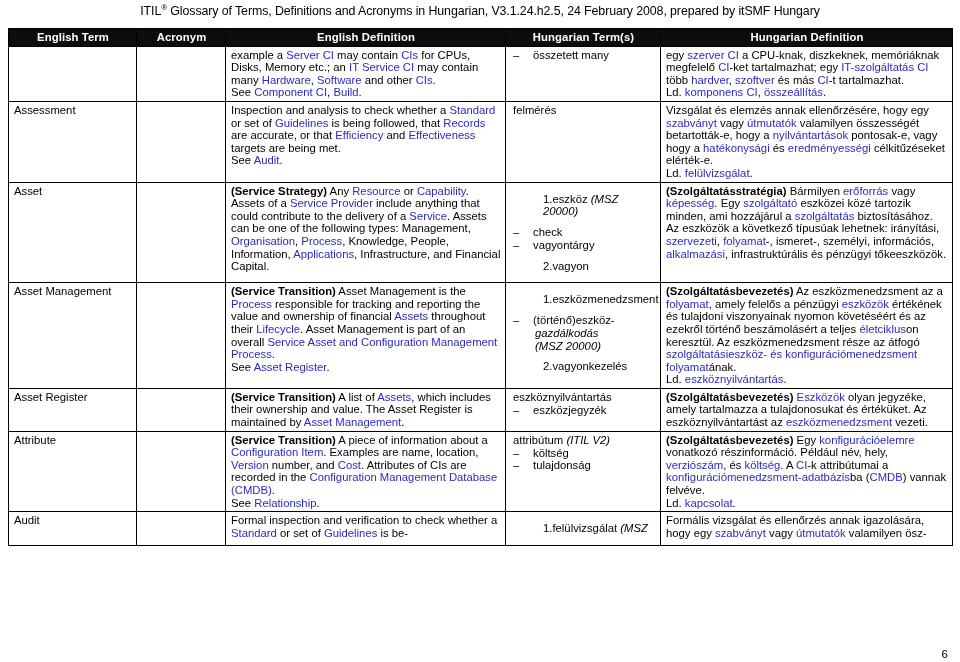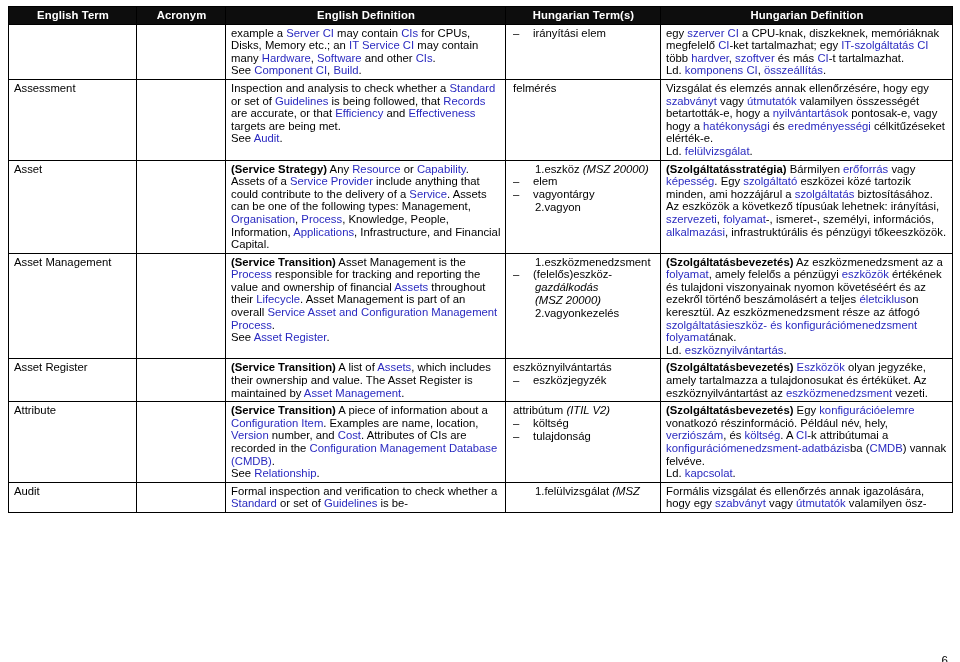--- a/index.html
+++ b/index.html
@@ -68,38 +68,41 @@
 
   td.term-cell { font-size: 11.4px; padding-top: 3px; }
   td.endef-cell, td.hundef-cell { padding-top: 3px; margin-top: 28px; }
   td.hunterm-cell { padding-top: 3px; padding-left: 2px; }
 
   .lnk { color: #2a2ac0; }
   .bold { font-weight: bold; }
   .ital { font-style: italic; }
 
   
-  .numlist { margin: 0; padding: 0; list-style: none; }
+  .numlist { margin: 8px; padding: 0; list-style: none; }
   .plain-term { line-height: 12.9px; padding-left: 2px; }
   .dash-sub { position: relative; padding-left: 22px; line-height: 12.9px; }
   .dash-sub > .dash { position: absolute; left: 2px; top: 0; }
   .indent-cont { padding-left: 24px; line-height: 12.9px; font-style: italic; }
 
   .page-number {
     position: absolute;
     right: 12px;
     bottom: 2px;
     font-size: 11.5px;
   }
 </style>
 </head>
 <body>
 
 <div class="page">
 
+  <div class="doc-header">
+    <span>ITIL</span><sup>®</sup><span> Glossary of Terms, Definitions and Acronyms in Hungarian, V3.1.24.h2.5, 24 February 2008, prepared by itSMF Hungary</span>
+  </div>
 
   <table class="glossary">
     <colgroup>
       <col class="col-term">
       <col class="col-acr">
       <col class="col-endef">
       <col class="col-hunterm">
       <col class="col-hundef">
     </colgroup>
     <thead>
@@ -110,58 +113,58 @@
         <th>Hungarian Term(s)</th>
         <th>Hungarian Definition</th>
       </tr>
     </thead>
     <tbody id="table-body">
         <tr>
           <td class="term-cell"></td>
           <td></td>
           <td class="endef-cell"><span>example a </span><span class="lnk">Server CI</span><span> may contain </span><span class="lnk">CIs</span><span> for CPUs, Disks, Memory etc.; an </span><span class="lnk">IT Service CI</span><span> may contain many </span><span class="lnk">Hardware</span><span>, </span><span class="lnk">Software</span><span> and other </span><span class="lnk">CIs</span><span>.</span><br><span>See </span><span class="lnk">Component CI</span><span>, </span><span class="lnk">Build</span><span>.</span></td>
           <td class="hunterm-cell">
-            <div class="dash-sub"><span class="dash">–</span><span>irányítási elem</span></div>
+            <div class="dash-sub"><span class="dash">–</span><span>összetett many</span></div>
           </td>
           <td class="hundef-cell"><span>egy </span><span class="lnk">szerver CI</span><span> a CPU-knak, diszkeknek, memóriáknak megfelelő </span><span class="lnk">CI</span><span>-ket tartalmazhat; egy </span><span class="lnk">IT-szolgáltatás CI</span><span> több </span><span class="lnk">hardver</span><span>, </span><span class="lnk">szoftver</span><span> és más </span><span class="lnk">CI</span><span>-t tartalmazhat.</span><br><span>Ld. </span><span class="lnk">komponens CI</span><span>, </span><span class="lnk">összeállítás</span><span>.</span></td>
         </tr>
         <tr>
           <td class="term-cell">Assessment</td>
           <td></td>
           <td class="endef-cell"><span>Inspection and analysis to check whether a </span><span class="lnk">Standard</span><span> or set of </span><span class="lnk">Guidelines</span><span> is being followed, that </span><span class="lnk">Records</span><span> are accurate, or that </span><span class="lnk">Efficiency</span><span> and </span><span class="lnk">Effectiveness</span><span> targets are being met.</span><br><span>See </span><span class="lnk">Audit</span><span>.</span></td>
           <td class="hunterm-cell">
             <div class="plain-term"><span>felmérés</span></div>
           </td>
           <td class="hundef-cell"><span>Vizsgálat és elemzés annak ellenőrzésére, hogy egy </span><span class="lnk">szabványt</span><span> vagy </span><span class="lnk">útmutatók</span><span> valamilyen összességét betartották-e, hogy a </span><span class="lnk">nyilvántartások</span><span> pontosak-e, vagy hogy a </span><span class="lnk">hatékonysági</span><span> és </span><span class="lnk">eredményességi</span><span> célkitűzéseket elérték-e.</span><br><span>Ld. </span><span class="lnk">felülvizsgálat</span><span>.</span></td>
         </tr>
         <tr>
           <td class="term-cell">Asset</td>
           <td></td>
           <td class="endef-cell"><span class="bold">(Service Strategy)</span><span> Any </span><span class="lnk">Resource</span><span> or </span><span class="lnk">Capability</span><span>. Assets of a </span><span class="lnk">Service Provider</span><span> include anything that could contribute to the delivery of a </span><span class="lnk">Service</span><span>. Assets can be one of the following types: Management, </span><span class="lnk">Organisation</span><span>, </span><span class="lnk">Process</span><span>, Knowledge, People, Information, </span><span class="lnk">Applications</span><span>, Infrastructure, and Financial Capital.</span></td>
           <td class="hunterm-cell">
             <div class="numlist">
               <div style="position: relative; padding-left: 24px;"><span class="num">1.</span><span>eszköz </span><span class="ital">(MSZ 20000)</span></div>
             </div>
-            <div class="dash-sub"><span class="dash">–</span><span>elem</span></div>
+            <div class="dash-sub"><span class="dash">–</span><span>check</span></div>
             <div class="dash-sub"><span class="dash">–</span><span>vagyontárgy</span></div>
             <div class="numlist">
               <div style="position: relative; padding-left: 24px;"><span class="num">2.</span><span>vagyon</span></div>
             </div>
           </td>
           <td class="hundef-cell"><span class="bold">(Szolgáltatásstratégia)</span><span> Bármilyen </span><span class="lnk">erőforrás</span><span> vagy </span><span class="lnk">képesség</span><span>. Egy </span><span class="lnk">szolgáltató</span><span> eszközei közé tartozik minden, ami hozzájárul a </span><span class="lnk">szolgáltatás</span><span> biztosításához. Az eszközök a következő típusúak lehetnek: irányítási, </span><span class="lnk">szervezeti</span><span>, </span><span class="lnk">folyamat</span><span>-, ismeret-, személyi, információs, </span><span class="lnk">alkalmazási</span><span>, infrastruktúrális és pénzügyi tőkeeszközök.</span></td>
         </tr>
         <tr>
           <td class="term-cell">Asset Management</td>
           <td></td>
           <td class="endef-cell"><span class="bold">(Service Transition)</span><span> Asset Management is the </span><span class="lnk">Process</span><span> responsible for tracking and reporting the value and ownership of financial </span><span class="lnk">Assets</span><span> throughout their </span><span class="lnk">Lifecycle</span><span>. Asset Management is part of an overall </span><span class="lnk">Service Asset and Configuration Management Process</span><span>.</span><br><span>See </span><span class="lnk">Asset Register</span><span>.</span></td>
           <td class="hunterm-cell">
             <div class="numlist">
               <div style="position: relative; padding-left: 24px;"><span class="num">1.</span><span>eszközmenedzsment</span></div>
             </div>
-            <div class="dash-sub"><span class="dash">–</span><span>(felelős)eszköz-</span></div>
+            <div class="dash-sub"><span class="dash">–</span><span>(történő)eszköz-</span></div>
             <div class="indent-cont">gazdálkodás</div>
             <div class="indent-cont ital">(MSZ 20000)</div>
             <div class="numlist">
               <div style="position: relative; padding-left: 24px;"><span class="num">2.</span><span>vagyonkezelés</span></div>
             </div>
           </td>
           <td class="hundef-cell"><span class="bold">(Szolgáltatásbevezetés)</span><span> Az eszközmenedzsment az a </span><span class="lnk">folyamat</span><span>, amely felelős a pénzügyi </span><span class="lnk">eszközök</span><span> értékének és tulajdoni viszonyainak nyomon követéséért és az ezekről történő beszámolásért a teljes </span><span class="lnk">életciklus</span><span>on keresztül. Az eszközmenedzsment része az átfogó </span><span class="lnk">szolgáltatásieszköz- és konfigurációmenedzsment folyamat</span><span>ának.</span><br><span>Ld. </span><span class="lnk">eszköznyilvántartás</span><span>.</span></td>
         </tr>
         <tr>
           <td class="term-cell">Asset Register</td>

